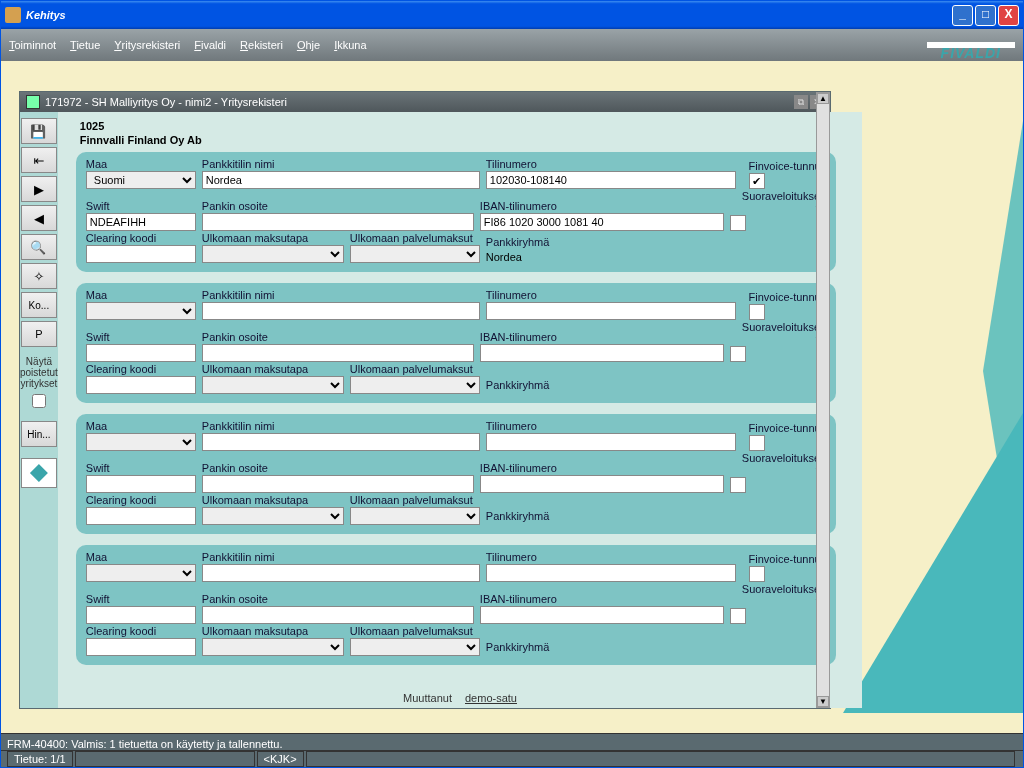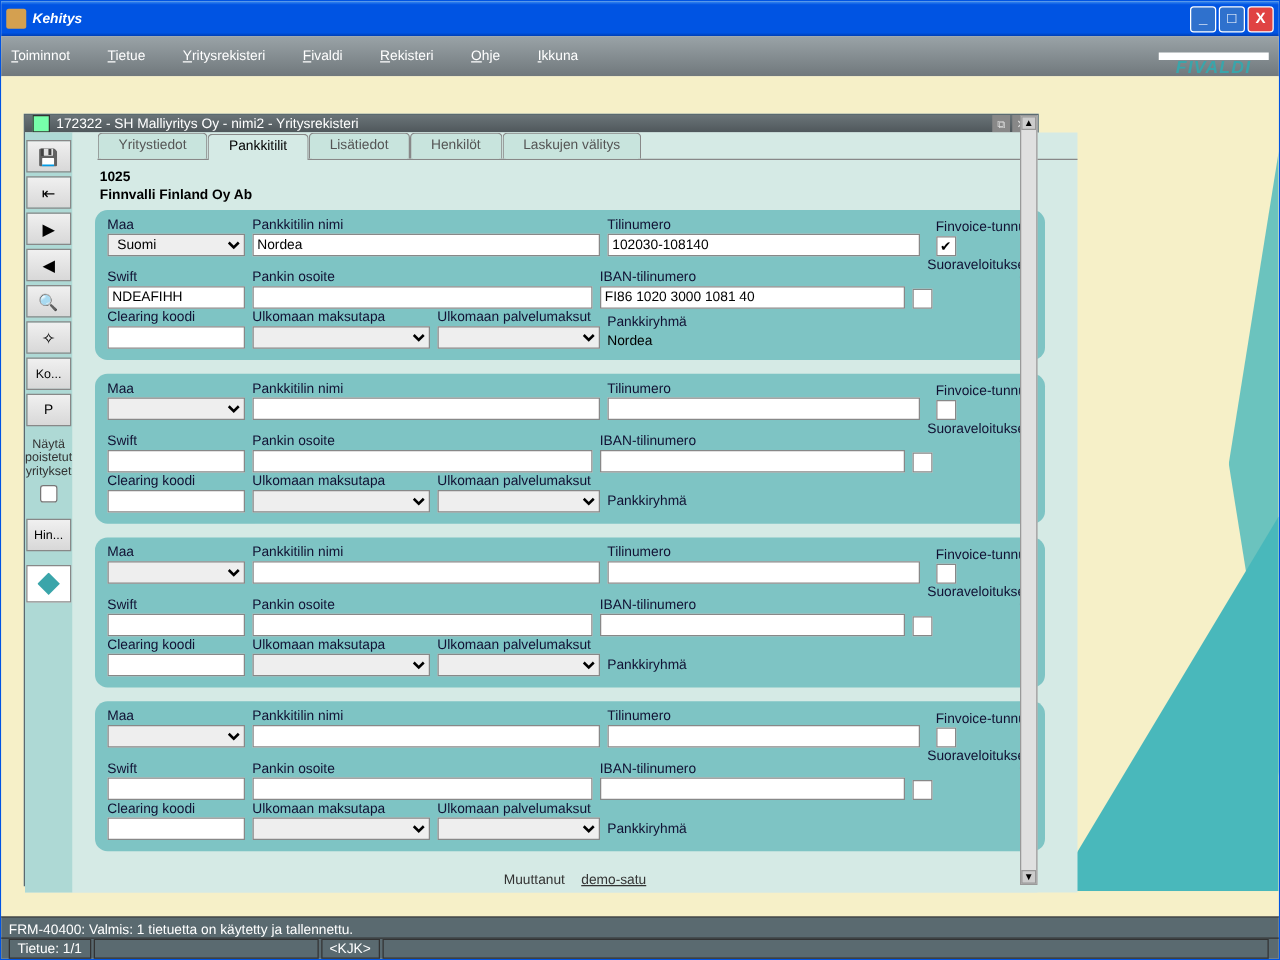--- a/index.html
+++ b/index.html
@@ -8,21 +8,21 @@
 .xp-window { width: 1024px; height: 768px; border: 1px solid #0054e3; background: #ece9d8; display: flex; flex-direction: column; }
 .xp-titlebar { height: 28px; background: linear-gradient(to bottom, #3c8cf0 0%, #0054e3 10%, #0054e3 90%, #003db0 100%); display: flex; align-items: center; padding: 0 4px; color: white; }
 .xp-titlebar .icon { width: 16px; height: 16px; background: #d4a050; margin-right: 5px; border-radius: 2px; }
 .xp-title { font-weight: bold; flex: 1; font-style: italic; }
 .xp-btns { display: flex; gap: 2px; }
 .xp-btn { width: 21px; height: 21px; border: 1px solid white; border-radius: 3px; font-weight: bold; color: white; text-align: center; line-height: 17px; font-size: 12px; }
 .min { background: #2f71cd; }
 .max { background: #2f71cd; }
 .close { background: #e04343; }
 
-.menubar { height: 22px; background: linear-gradient(#9aa3a7, #70787c); color: white; display: flex; align-items: center; padding: 16px 8px; gap: 30px; }
+.menubar { height: 22px; background: linear-gradient(#9aa3a7, #70787c); color: white; display: flex; align-items: center; padding: 16px 8px; gap: 14px; }
 .menubar span:first-letter { text-decoration: underline; }
 .brand { margin-left: auto; height: 100%; background: white; color: #3aa5aa; font-weight: bold; font-style: italic; padding: 3px 14px; font-size: 14px; letter-spacing: 1px; }
 
 .workspace { flex: 1; background: #f6f0c8; position: relative; overflow: hidden; }
 .bg-shape1 { position:absolute; right:0; bottom:20px; width:180px; height:300px; background:#49b8bb; clip-path: polygon(100% 0,100% 100%,0 100%);}
 .bg-shape2 { position:absolute; right:0; top:60px; width:40px; height:500px; background:#49b8bb; clip-path: polygon(100% 0,100% 100%,0 50%); opacity:0.8;}
 
 .inner-window { position: absolute; left: 18px; top: 30px; width: 812px; height: 618px; border: 1px solid #5a6a70; display: flex; flex-direction: column; background: #d5eae5; }
 .iw-title { height: 20px; background: linear-gradient(#6a7478, #4f575b); color: white; display: flex; align-items: center; padding: 0 6px; font-size: 11px; }
 .iw-icon { width: 14px; height: 14px; background: #7fa; margin-right: 5px; border: 1px solid #333; }
@@ -95,21 +95,21 @@
     <div class="brand">FIVALDI</div>
   </div>
 
   <div class="workspace">
     <div class="bg-shape2"></div>
     <div class="bg-shape1"></div>
 
     <div class="inner-window">
       <div class="iw-title">
         <div class="iw-icon"></div>
-        <div class="iw-titletext">172322 - SH Malliyritys Oy - nimi2 - Yritysrekisteri</div>
+        <div class="iw-titletext">171972 - SH Malliyritys Oy - nimi2 - Yritysrekisteri</div>
         <div class="iw-ctrl">
           <span>⧉</span>
           <span>✕</span>
         </div>
       </div>
 
       <div class="iw-body">
         <div class="sidebar">
           <div class="tb-btn">💾</div>
           <div class="tb-btn">⇤</div>
@@ -119,27 +119,20 @@
           <div class="tb-btn">✧</div>
           <div class="tb-btn" style="font-size:10px;">Ko...</div>
           <div class="tb-btn" style="font-size:11px;">P</div>
           <div class="lbl">Näytä poistetut yritykset</div>
           <input type="checkbox" style="">
           <div class="tb-btn" style="font-size:10px; margin-top:10px;">Hin...</div>
           <div class="logo-small"></div>
         </div>
 
         <div class="content">
-          <div class="tabs">
-            <div class="tab">Yritystiedot</div>
-            <div class="tab active">Pankkitilit</div>
-            <div class="tab">Lisätiedot</div>
-            <div class="tab">Henkilöt</div>
-            <div class="tab">Laskujen välitys</div>
-          </div>
 
           <div class="header">
             <div>1025</div>
             <div class="sub">Finnvalli Finland Oy Ab</div>
           </div>
 
           <div class="scroll-area">
             <div class="records" id="records">
                 <div class="block">
     <div class="row">

